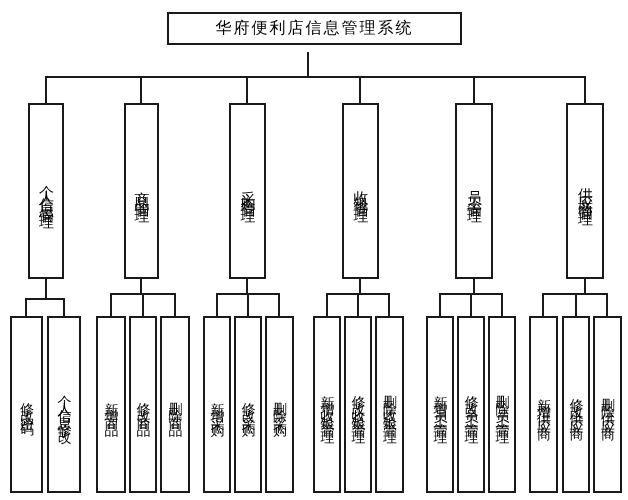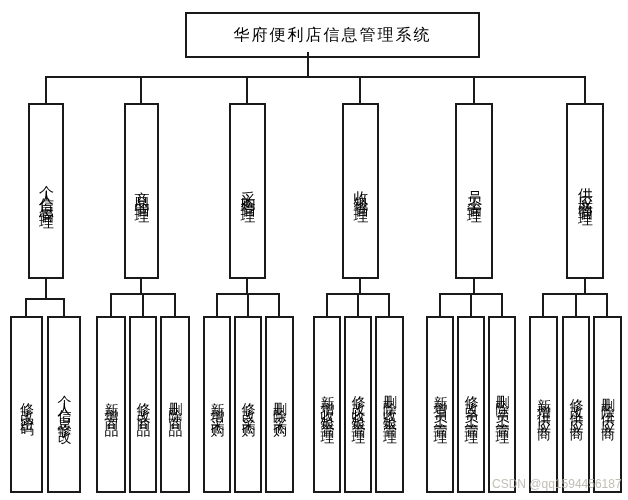--- a/index.html
+++ b/index.html
@@ -59,21 +59,21 @@
     opacity:0.85;
     z-index:5;
     white-space:nowrap;
   }
 </style>
 </head>
 <body>
 
 <div class="stage">
 
-  <div class="box root-box" style="left:185px;top:12px;width:295px;height:46px">华府便利店信息管理系统</div>
+  <div class="box root-box" style="left:167px;top:12px;width:295px;height:33px">华府便利店信息管理系统</div>
 
   <div class="vline" style="left:307px;top:52px;height:26px"></div>
   <div class="hline" style="left:45px;top:76px;width:541px"></div>
   <div class="vline" style="left:45px;top:77px;height:27px"></div>
   <div class="vline" style="left:140px;top:77px;height:27px"></div>
   <div class="vline" style="left:246px;top:77px;height:27px"></div>
   <div class="vline" style="left:359px;top:77px;height:27px"></div>
   <div class="vline" style="left:473px;top:77px;height:27px"></div>
   <div class="vline" style="left:584px;top:77px;height:27px"></div>
 
@@ -181,15 +181,14 @@
   <div class="box leaf" style="left:529px;top:316px;width:29px;height:177px">
     <span class="vtext">新增供应商</span>
   </div>
   <div class="box leaf" style="left:562px;top:316px;width:28px;height:177px">
     <span class="vtext">修改供应商</span>
   </div>
   <div class="box leaf" style="left:593px;top:316px;width:29px;height:177px">
     <span class="vtext">删除供应商</span>
   </div>
 
-  <div class="watermark">CSDN @qq1594456187</div>
 
 </div>
 
 </body></html>

